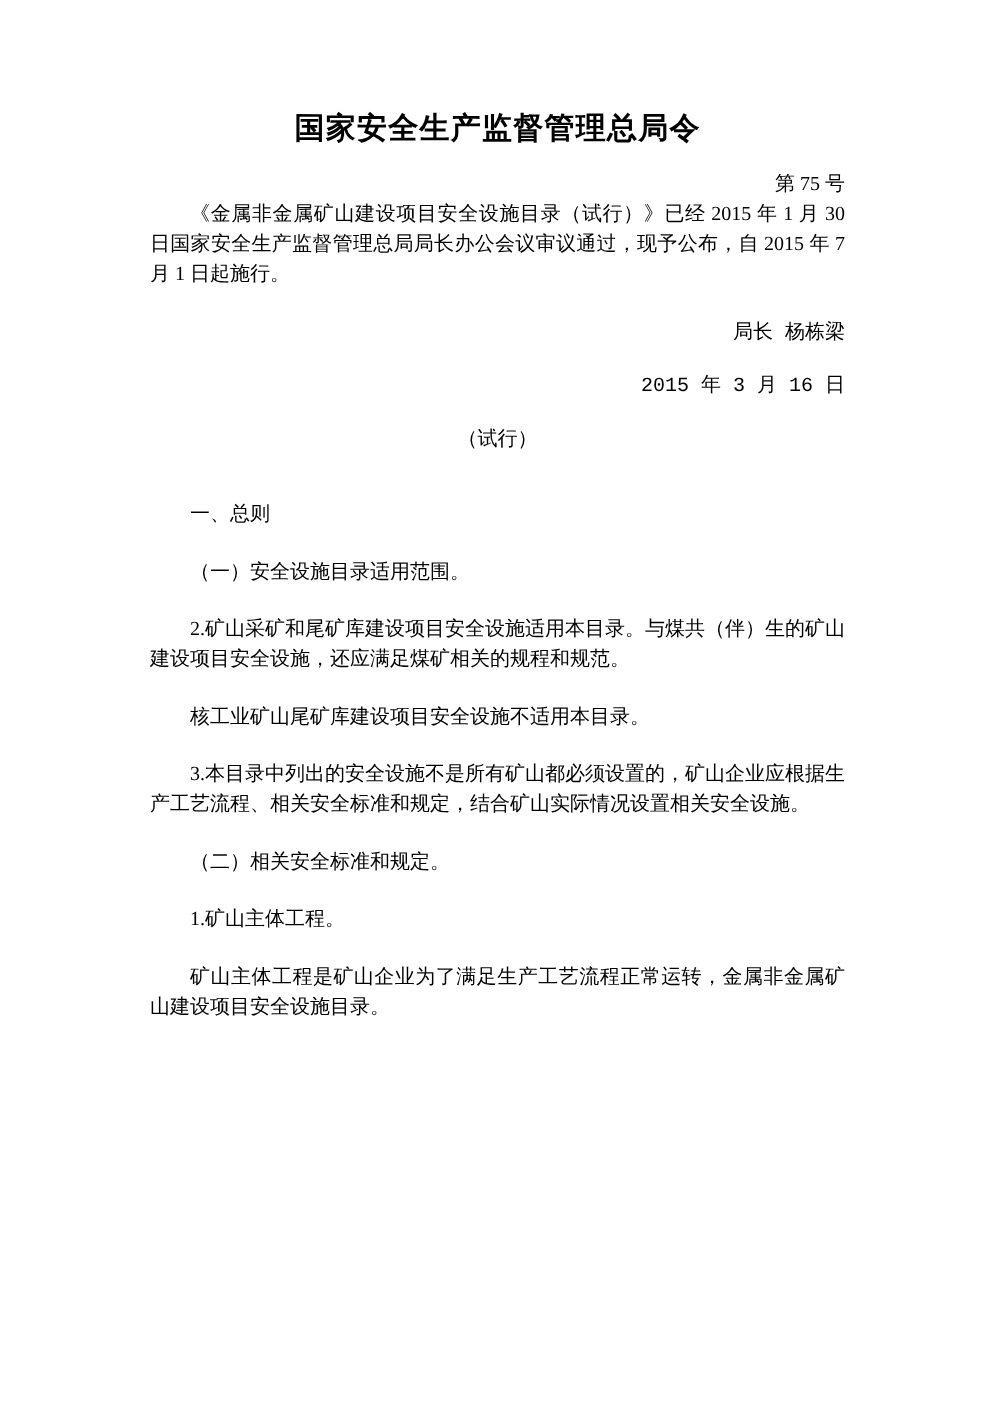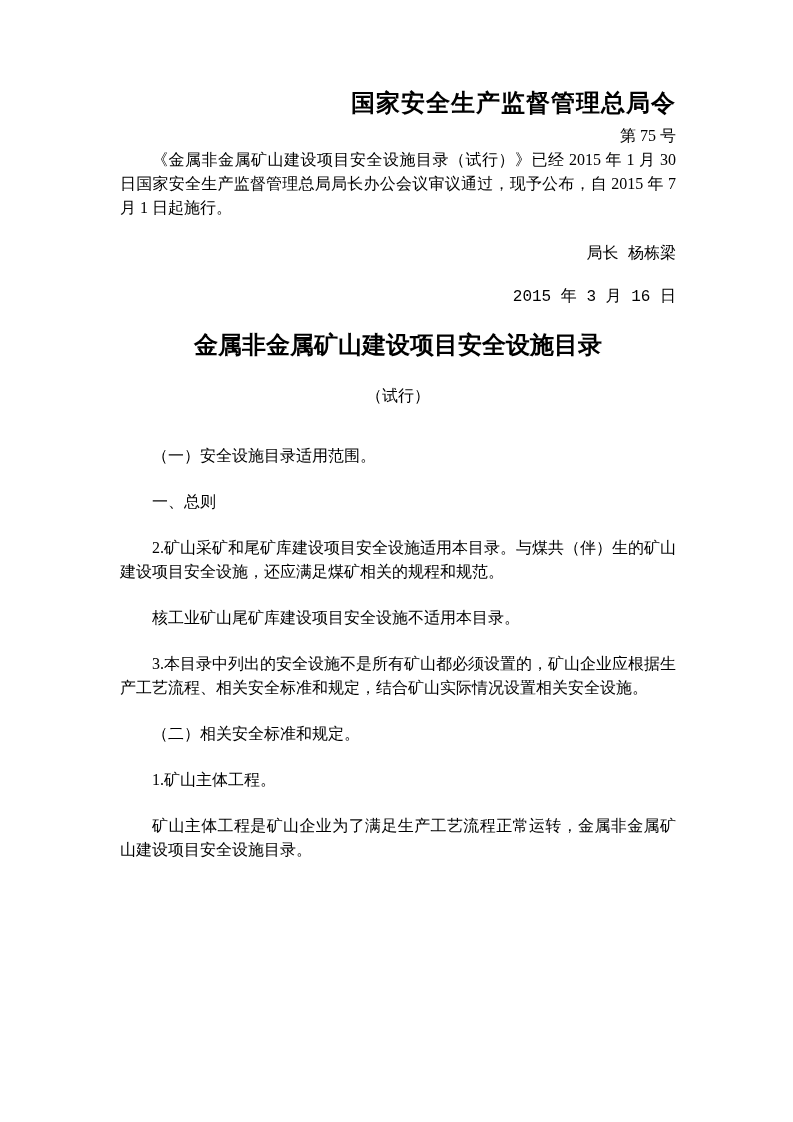--- a/index.html
+++ b/index.html
@@ -16,22 +16,22 @@
     min-height: 1122px;
     background: #ffffff;
     padding: 86px 117px 60px 120px;
     font-size: 16px;
     line-height: 24px;
   }
   .decree-title {
     font-size: 24px;
     line-height: 34px;
     font-weight: bold;
-    text-align: right;
-    margin-bottom: 4px;
+    text-align: center;
+    margin-bottom: 16px;
     letter-spacing: 1px;
   }
   .order-no {
     text-align: right;
   }
   .para {
     text-align: justify;
     text-indent: 2em;
     margin-bottom: 22px;
   }
@@ -62,27 +62,26 @@
   <h1 class="decree-title">国家安全生产监督管理总局令</h1>
 
   <p class="order-no">第 75 号</p>
 
   <p class="para">《金属非金属矿山建设项目安全设施目录（试行）》已经 2015 年 1 月 30 日国家安全生产监督管理总局局长办公会议审议通过，现予公布，自 2015 年 7 月 1 日起施行。</p>
 
   <p class="align-right">局长 杨栋梁</p>
 
   <p class="align-right">2015 年 3 月 16 日</p>
 
-  <h2 class="catalog-title">金属非金属矿山建设项目安全设施目录</h2>
 
   <p class="catalog-subtitle">（试行）</p>
 
+  <p class="para">一、总则</p>
+
   <p class="para">（一）安全设施目录适用范围。</p>
-
-  <p class="para">一、总则</p>
 
 
   <p class="para">2.矿山采矿和尾矿库建设项目安全设施适用本目录。与煤共（伴）生的矿山建设项目安全设施，还应满足煤矿相关的规程和规范。</p>
 
   <p class="para">核工业矿山尾矿库建设项目安全设施不适用本目录。</p>
 
   <p class="para">3.本目录中列出的安全设施不是所有矿山都必须设置的，矿山企业应根据生产工艺流程、相关安全标准和规定，结合矿山实际情况设置相关安全设施。</p>
 
   <p class="para">（二）相关安全标准和规定。</p>
 

